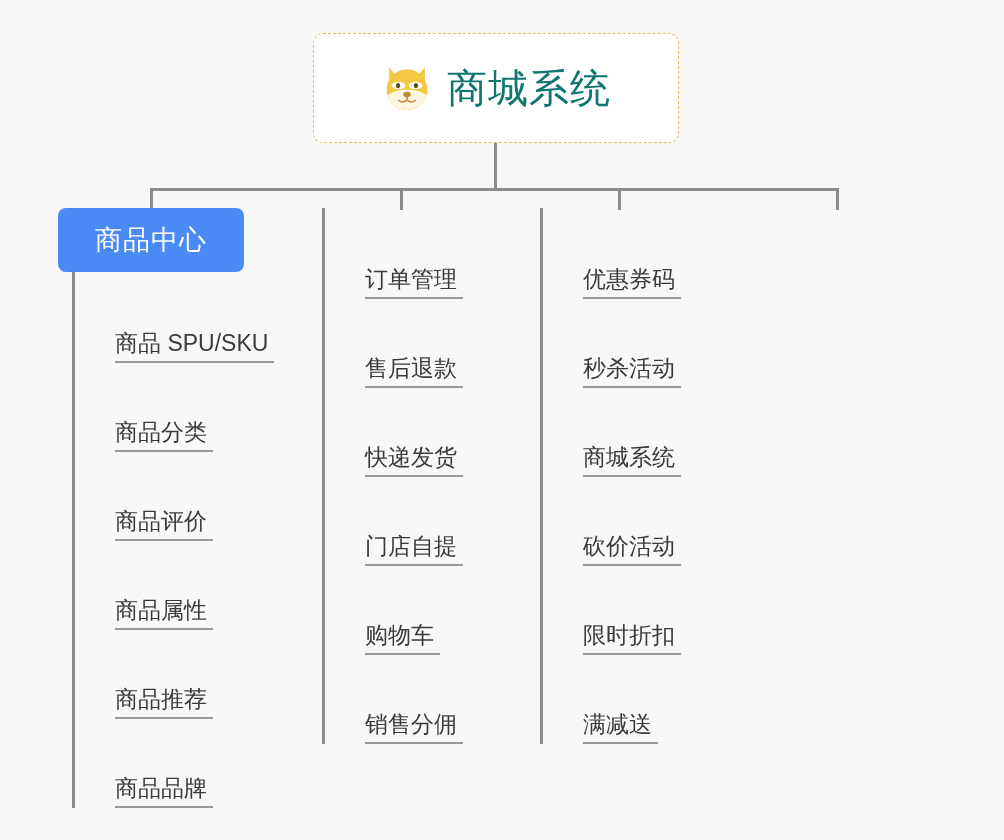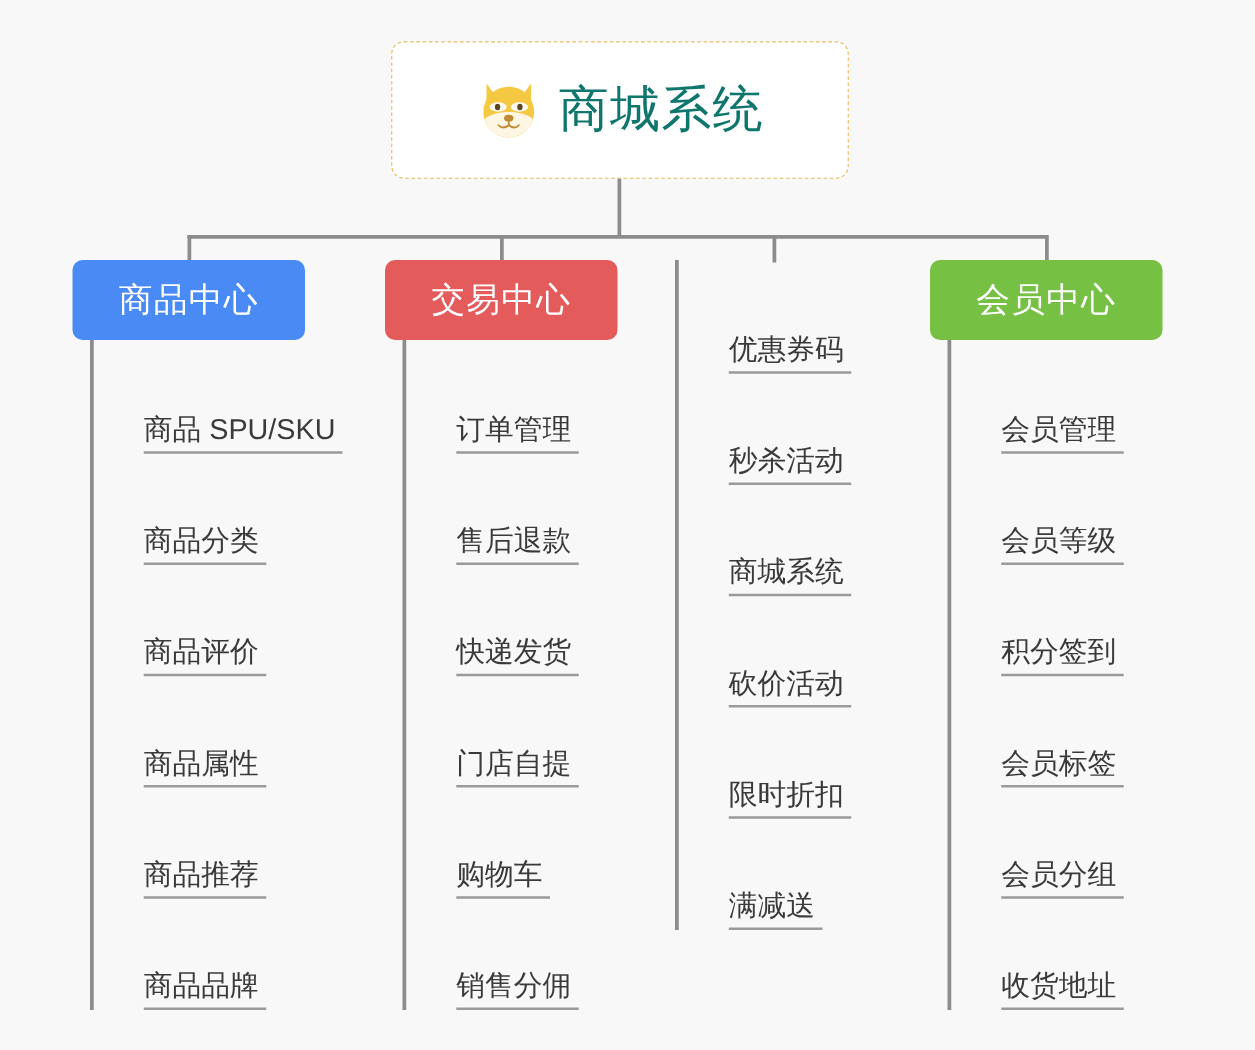--- a/index.html
+++ b/index.html
@@ -149,23 +149,20 @@
       <div class="leaf">
           <span class="leaf-label">商品推荐</span>
         </div>
       <div class="leaf">
           <span class="leaf-label">商品品牌</span>
         </div>
     </div>
   </div>
 
   <div class="column" style="left:308px; width:186px;">
-    <div class="col-header" style="background:#e45b5b;">
-      <span>交易中心</span>
-    </div>
     <div class="col-body">
       <div class="leaf">
           <span class="leaf-label">订单管理</span>
         </div>
       <div class="leaf">
           <span class="leaf-label">售后退款</span>
         </div>
       <div class="leaf">
           <span class="leaf-label">快递发货</span>
         </div>
@@ -197,39 +194,14 @@
         </div>
       <div class="leaf">
           <span class="leaf-label">限时折扣</span>
         </div>
       <div class="leaf">
           <span class="leaf-label">满减送</span>
         </div>
     </div>
   </div>
 
-  <div class="column" style="left:744px; width:186px;">
-    <div class="col-header" style="background:#76c144;">
-      <span>会员中心</span>
-    </div>
-    <div class="col-body">
-      <div class="leaf">
-          <span class="leaf-label">会员管理</span>
-        </div>
-      <div class="leaf">
-          <span class="leaf-label">会员等级</span>
-        </div>
-      <div class="leaf">
-          <span class="leaf-label">积分签到</span>
-        </div>
-      <div class="leaf">
-          <span class="leaf-label">会员标签</span>
-        </div>
-      <div class="leaf">
-          <span class="leaf-label">会员分组</span>
-        </div>
-      <div class="leaf">
-          <span class="leaf-label">收货地址</span>
-        </div>
-    </div>
-  </div>
 
 </div>
 
 </body></html>

